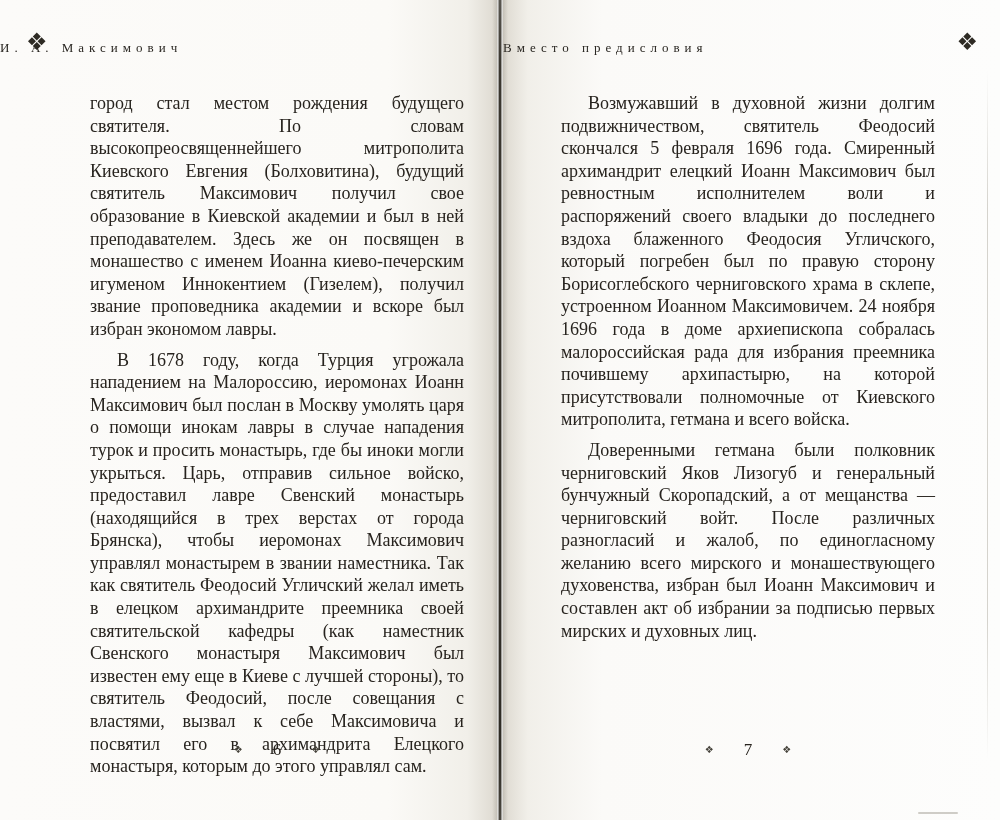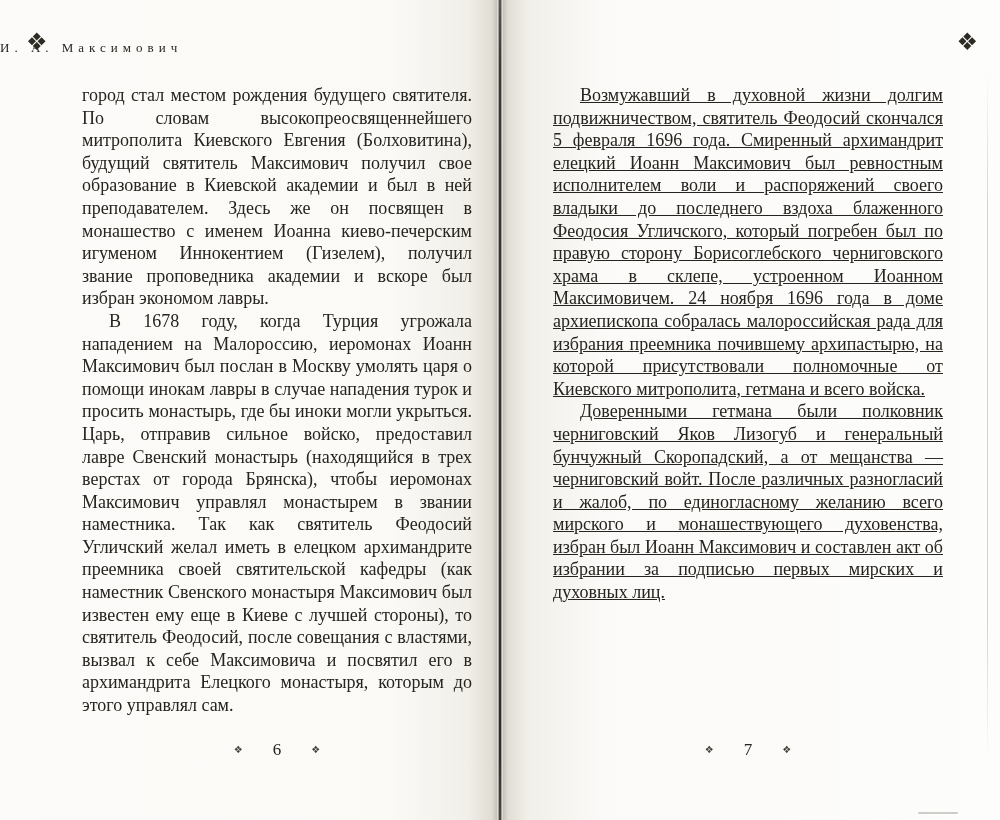--- a/index.html
+++ b/index.html
@@ -83,23 +83,23 @@
   .body-text {
     position: absolute;
     top: 84px;
     width: 390px;
     font-size: 18px;
     line-height: 22.6px;
     color: #27231e;
     text-align: justify;
   }
   .page.left  .body-text { left: 82px; }
-  .page.right .body-text { left: 50px; text-decoration: underline; }
+  .page.right .body-text { left: 50px; }
   .body-text p {
-    margin: 0;
+    margin: 8px;
     text-indent: 27px;
   }
   .body-text p.no-indent { text-indent: 0; }
   .page-footer {
     position: absolute;
     top: 740px;
     width: 390px;
     display: flex;
     justify-content: center;
     align-items: center;
@@ -153,20 +153,21 @@
     </div>
     <div class="page-footer">
       <span class="footer-ornament">❖</span>
       <span class="page-number">6</span>
       <span class="footer-ornament">❖</span>
     </div>
   </div>
 
   <div class="page right">
     <span class="corner-ornament tr">❖</span>
+    <div class="running-head">Вместо предисловия</div>
     <div class="body-text">
       <p>Возмужавший в духовной жизни долгим подвижничеством, святитель Феодосий скончался 5 февраля 1696 года. Смиренный архимандрит елецкий Иоанн Максимович был ревностным исполнителем воли и распоряжений своего владыки до последнего вздоха блаженного Феодосия Угличского, который погребен был по правую сторону Борисоглебского черниговского храма в склепе, устроенном Иоанном Максимовичем. 24 ноября 1696 года в доме архиепископа собралась малороссийская рада для избрания преемника почившему архипастырю, на которой присутствовали полномочные от Киевского митрополита, гетмана и всего войска.</p>
       <p>Доверенными гетмана были полковник черниговский Яков Лизогуб и генеральный бунчужный Скоропадский, а от мещанства — черниговский войт. После различных разногласий и жалоб, по единогласному желанию всего мирского и монашествующего духовенства, избран был Иоанн Максимович и составлен акт об избрании за подписью первых мирских и духовных лиц.</p>
     </div>
     <div class="page-footer">
       <span class="footer-ornament">❖</span>
       <span class="page-number">7</span>
       <span class="footer-ornament">❖</span>
     </div>
   </div>

